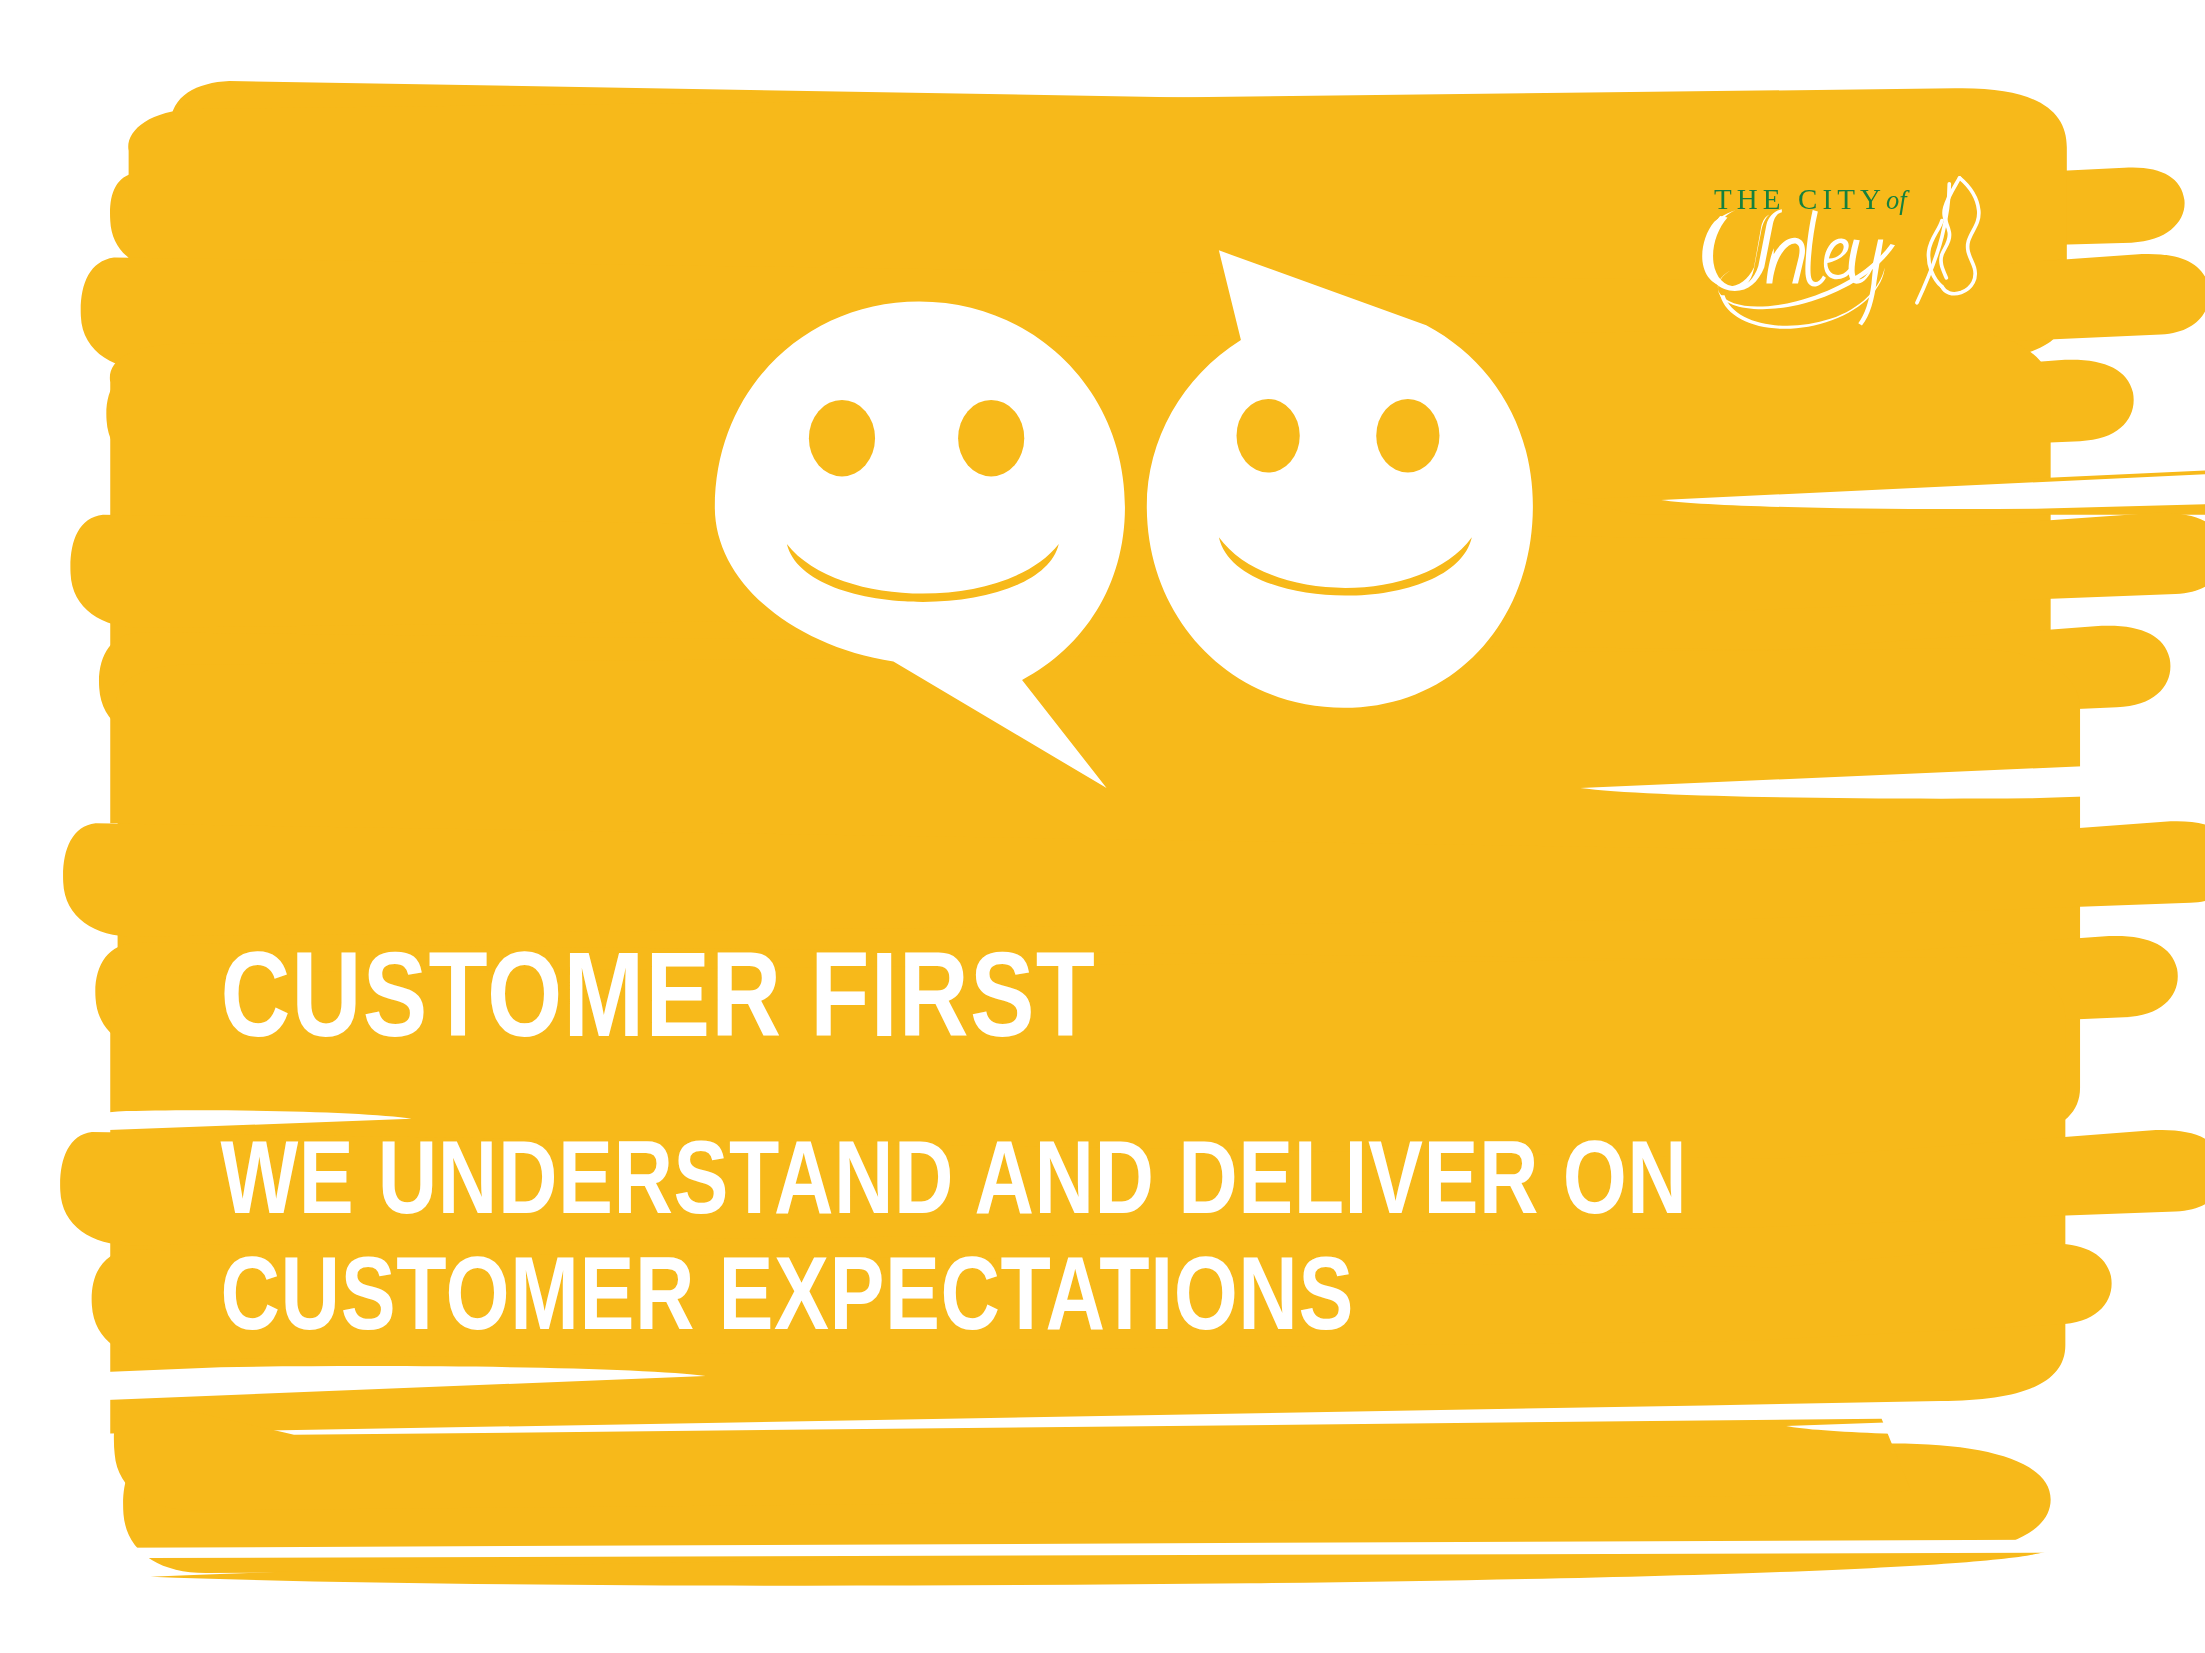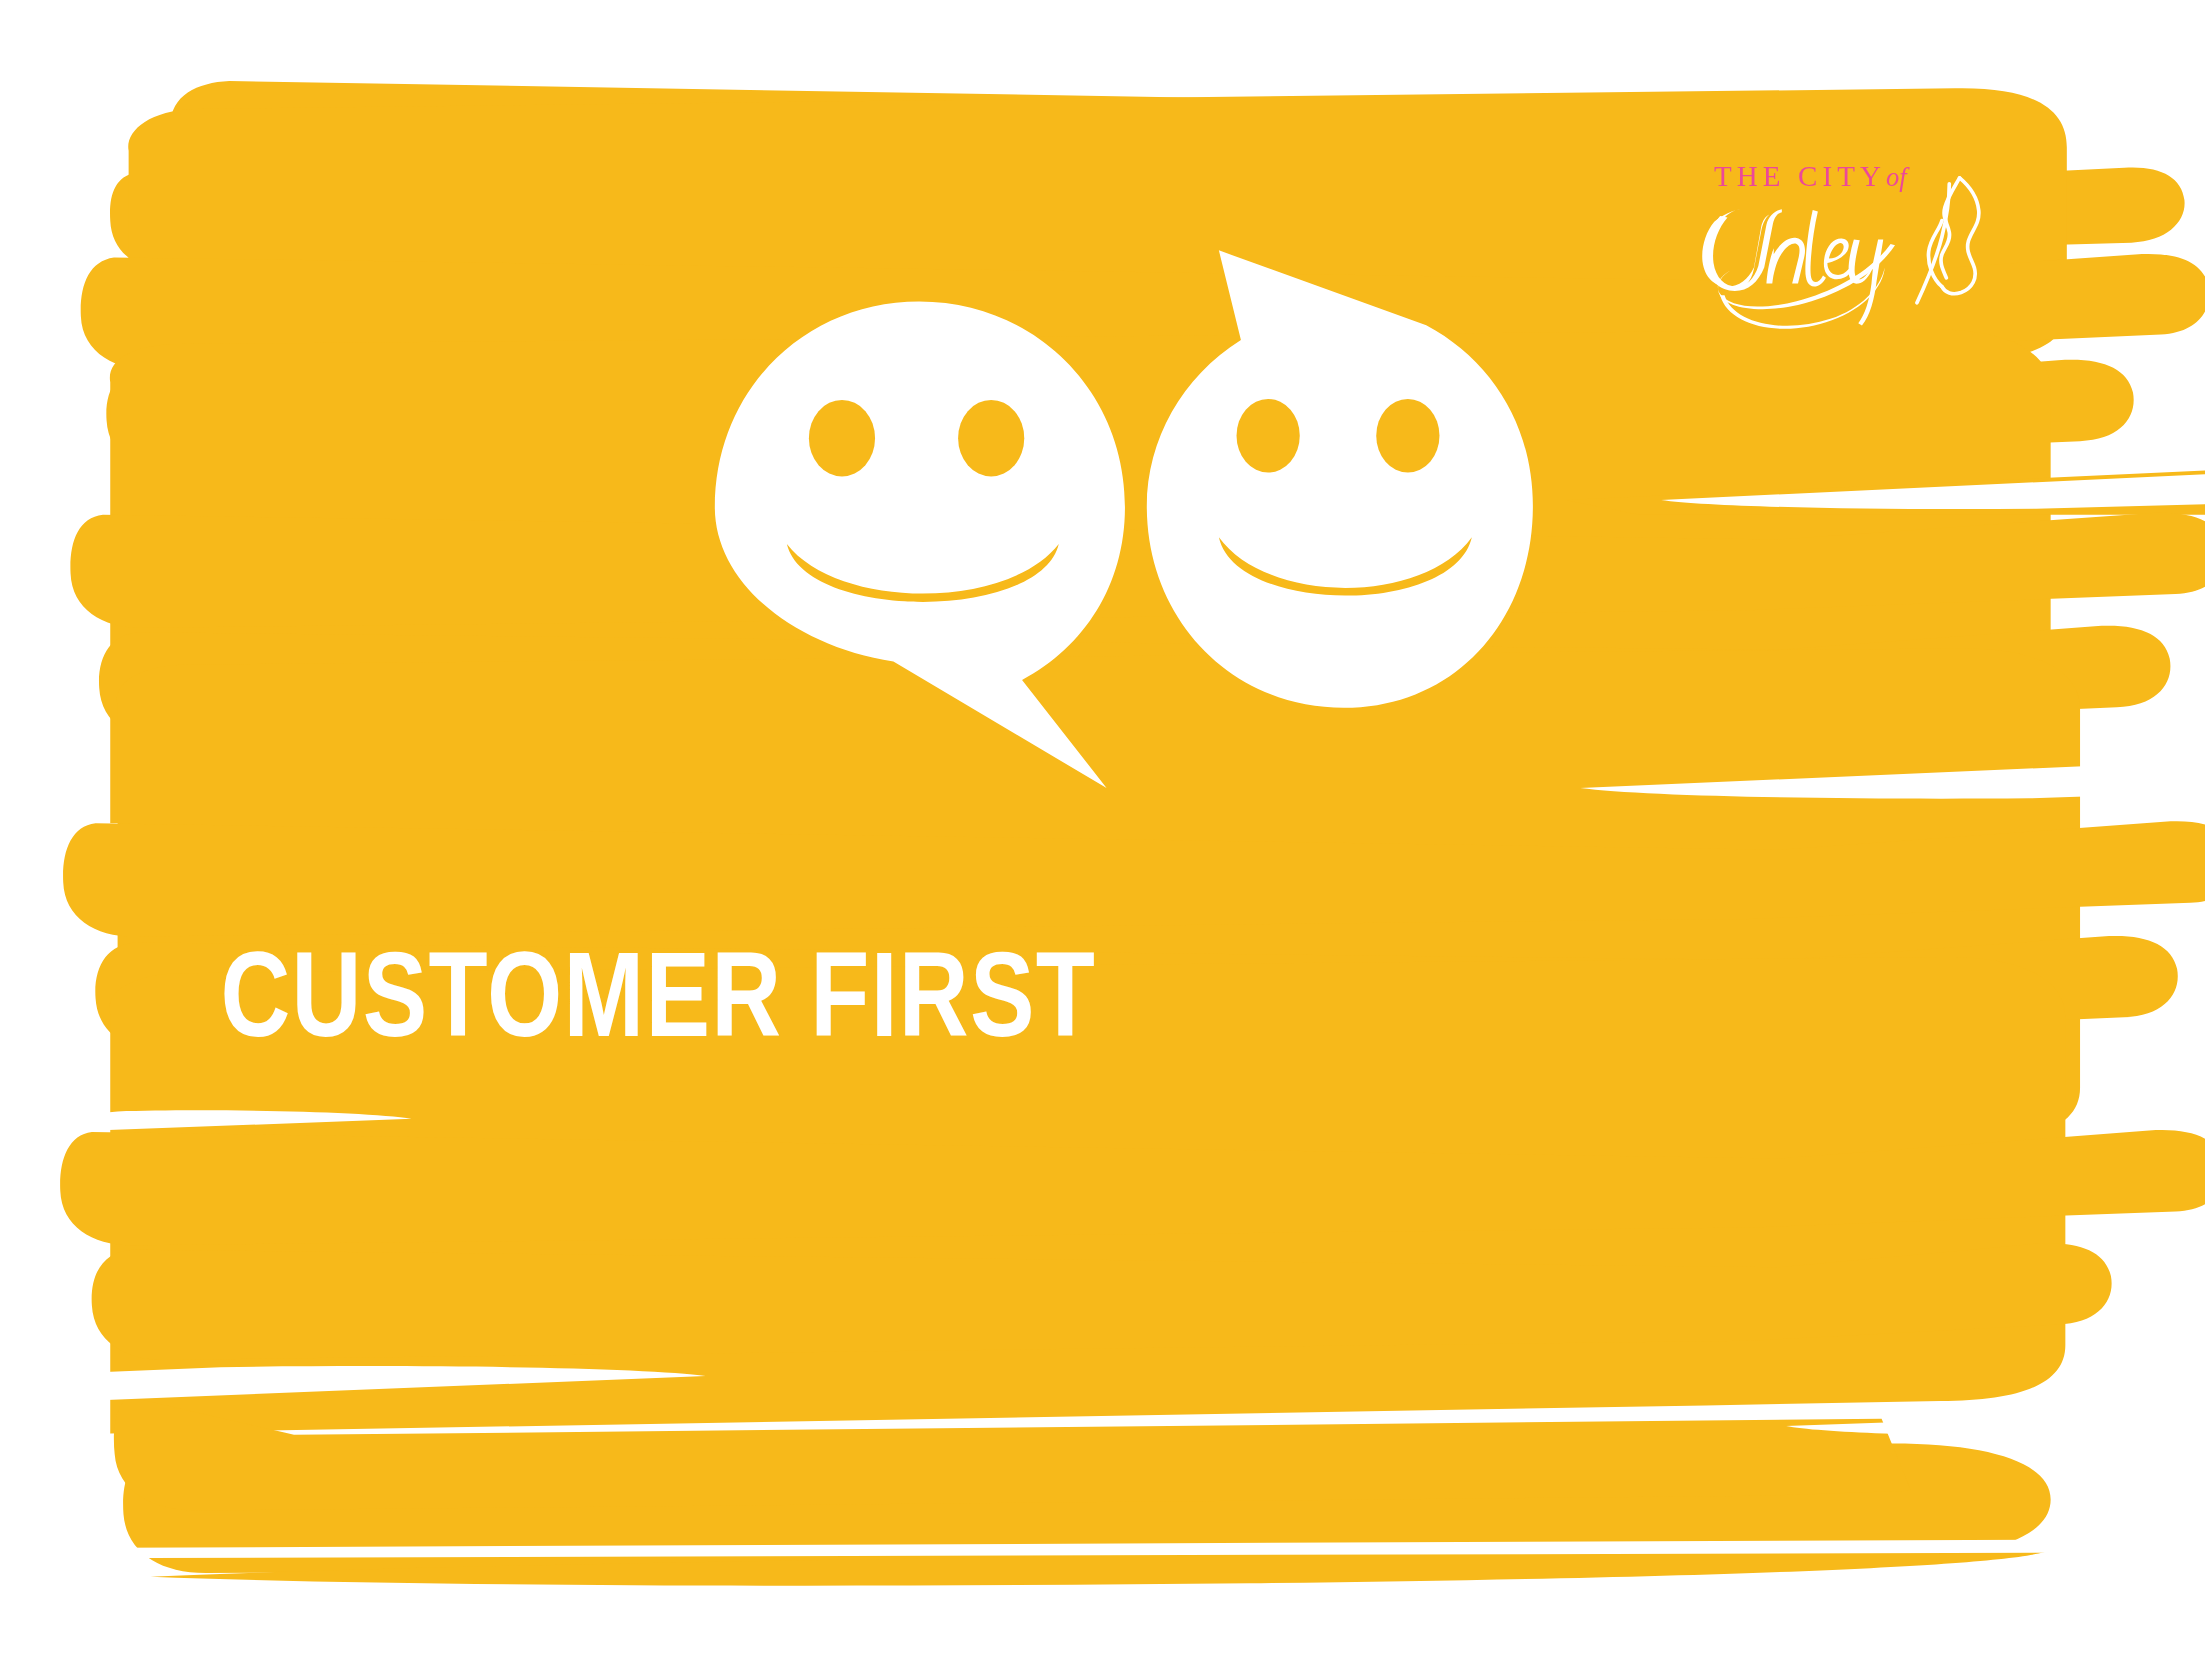--- a/index.html
+++ b/index.html
@@ -36,25 +36,25 @@
   .logo {
     position: absolute;
     left: 1698px;
     top: 154px;
     width: 309px;
     height: 221px;
   }
   .logo-the-city {
     position: absolute;
     left: 16px;
-    top: 8px;
+    top: 31px;
     font-family: "Liberation Serif", "DejaVu Serif", serif;
     font-size: 29px;
     letter-spacing: 5.1px;
-    color: #ec4899;
+    color: #15803d;
     white-space: nowrap;
     line-height: 1;
   }
   .logo-of {
     font-family: "Liberation Serif", "DejaVu Serif", serif;
     font-style: italic;
     font-size: 26.5px;
     letter-spacing: 0px;
   }
   .logo-unley {
@@ -303,17 +303,21 @@
           <path d="M 66,8 C 58,22 50,34 46,48 C 42,62 50,70 52,82
                    C 54,94 46,102 42,112 C 38,124 44,134 48,144"></path>
           <path d="M 42,156 C 30,146 22,126 24,108 C 26,90 38,80 42,66"></path>
           <path d="M 8,178 C 20,152 34,120 42,88 C 48,64 52,38 52,16"></path>
         </g>
       </svg>
     </div>
 
     <div class="text-block">
       <div class="headline">CUSTOMER FIRST</div>
+      <div class="subline-wrap">
+        <div class="subline">WE UNDERSTAND AND DELIVER ON</div>
+        <div class="subline">CUSTOMER EXPECTATIONS</div>
+      </div>
     </div>
 
   </div>
 </div>
 
 
 </body></html>

